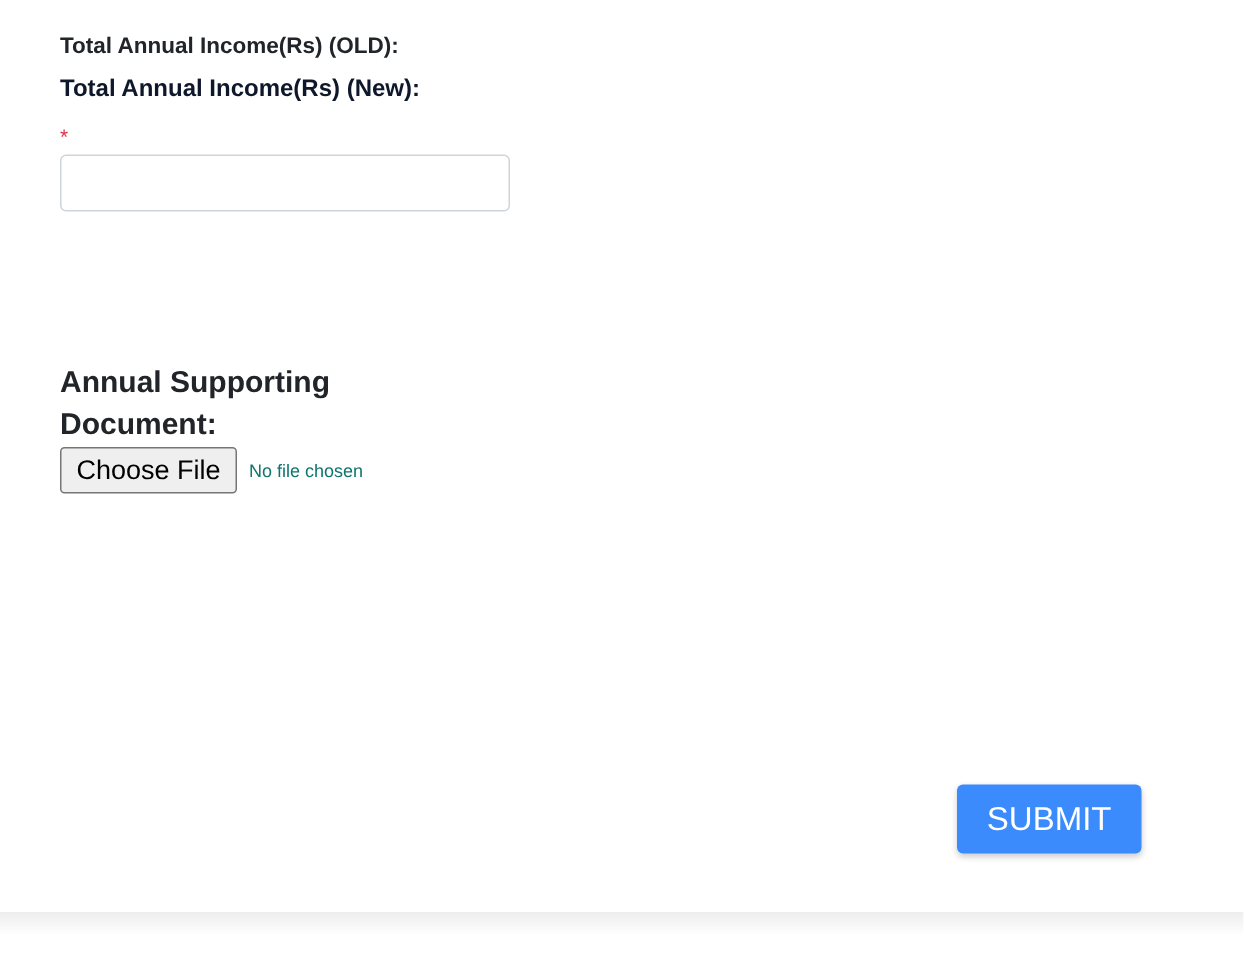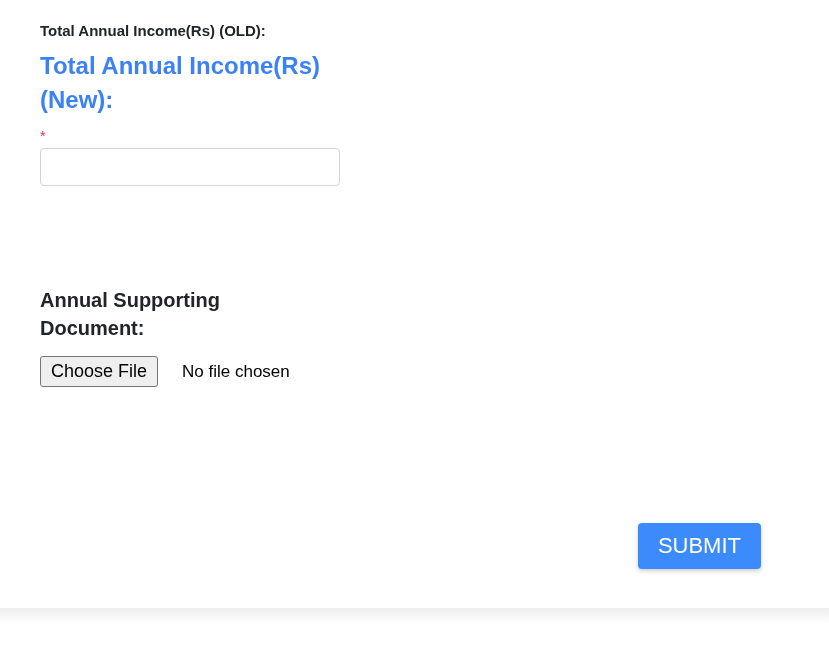--- a/index.html
+++ b/index.html
@@ -31,23 +31,23 @@
     }
     .value-old {
       font-weight: 700;
       font-size: 20px;
       color: #ed7d31;
       margin-top: 4px;
       margin-bottom: 4px;
     }
     .label-new {
       font-weight: 700;
-      font-size: 24px;
+      font-size: 16px;
       line-height: 1.4;
-      color: #3b82f6;
+      color: #0f172a;
     }
     .required-mark {
       color: #dc3545;
       font-size: 14px;
       margin-top: 12px;
       display: block;
     }
     .text-input {
       width: 100%;
       height: 38px;
@@ -62,38 +62,38 @@
     }
     .upload-label {
       font-weight: 700;
       font-size: 20px;
       line-height: 1.4;
       color: #212529;
       display: block;
       max-width: 260px;
     }
     .file-input-wrapper {
-      margin-top: 14px;
+      margin-top: 1px;
       display: flex;
       align-items: center;
-      gap: 24px;
+      gap: 8px;
     }
     .choose-file-btn {
       background: #efefef;
       border: 1px solid #767676;
       border-radius: 3px;
       padding: 4px 10px;
       font-size: 18px;
       font-family: inherit;
       color: #000;
       cursor: pointer;
     }
     .file-status {
-      font-size: 17px;
-      color: #000000;
+      font-size: 12px;
+      color: #0f766e;
     }
     .submit-wrapper {
       position: absolute;
       right: 68px;
       top: 523px;
     }
     .submit-btn {
       background: #3b8bfd;
       color: #fff;
       border: none;

